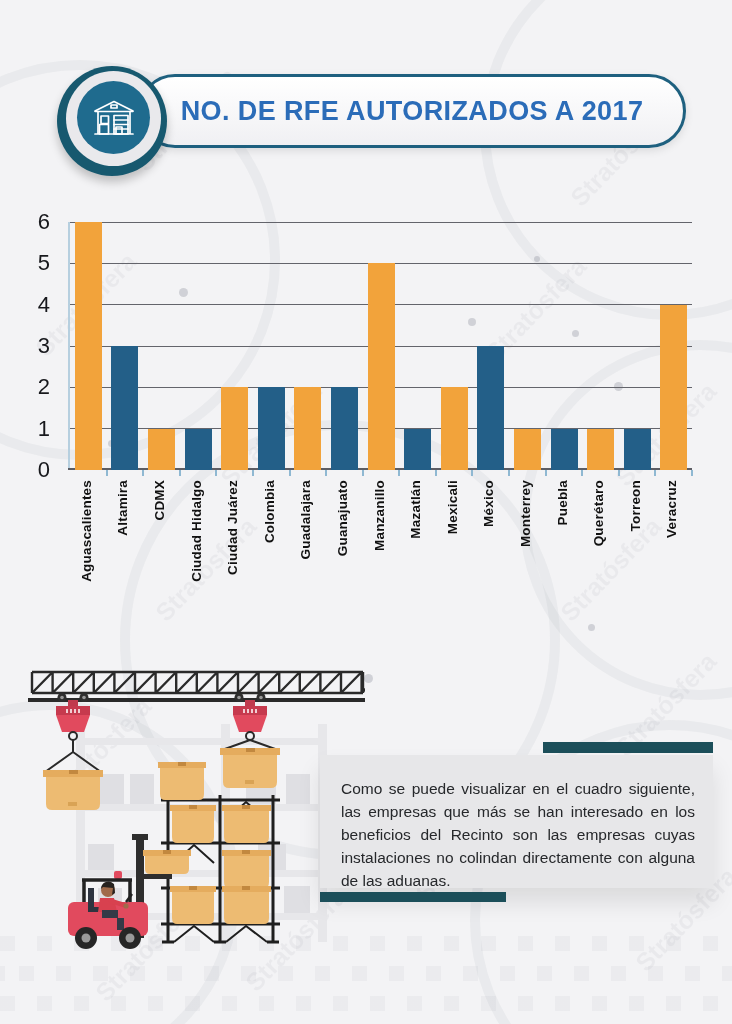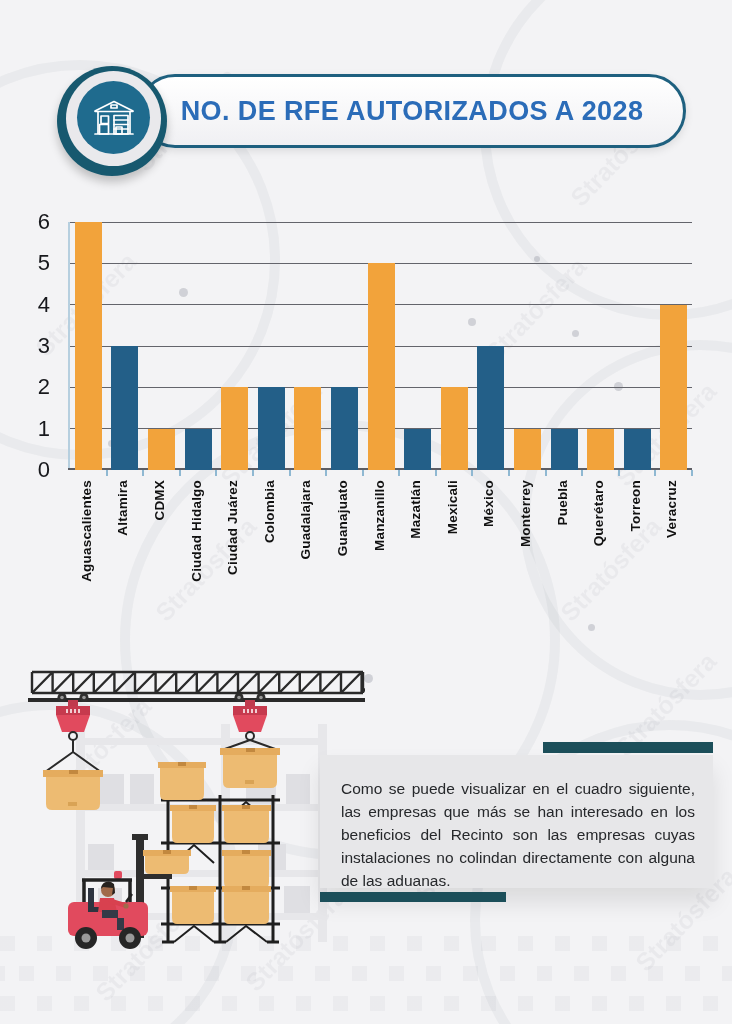--- a/index.html
+++ b/index.html
@@ -87,21 +87,21 @@
       <span class="wm" style="left: 545px; top: 555px; transform: rotate(-46deg);">Stratósfera</span>
       <span class="wm" style="left: 35px; top: 735px; transform: rotate(-46deg);">Stratósfera</span>
       <span class="wm" style="left: 600px; top: 690px; transform: rotate(-46deg);">Stratósfera</span>
       <span class="wm" style="left: 400px; top: 835px; transform: rotate(-46deg);">Stratósfera</span>
       <span class="wm" style="left: 230px; top: 925px; transform: rotate(-46deg);">Stratósfera</span>
       <span class="wm" style="left: 620px; top: 905px; transform: rotate(-46deg);">Stratósfera</span>
       <span class="wm" style="left: 80px; top: 935px; transform: rotate(-46deg);">Stratósfera</span>
     </div>
 
   <div class="header-pill">
-    <div class="header-title">NO. DE RFE AUTORIZADOS A 2028</div>
+    <div class="header-title">NO. DE RFE AUTORIZADOS A 2017</div>
   </div>
   <div class="badge-outer"></div>
   <div class="badge-ring"></div>
   <div class="badge-core">
     <svg width="42" height="40" viewBox="0 0 42 40" fill="none" stroke="#ffffff" stroke-width="1.7" stroke-linecap="round" stroke-linejoin="round">
       <path d="M2,13 L21,3.5 L40,13"></path>
       <path d="M2.5,13.5 H39.5"></path>
       <rect x="18" y="7" width="6" height="3"></rect>
       <path d="M5,13.5 V36 M37,13.5 V36 M2,36 H40"></path>
       <rect x="21" y="17.5" width="14" height="18.5"></rect>

